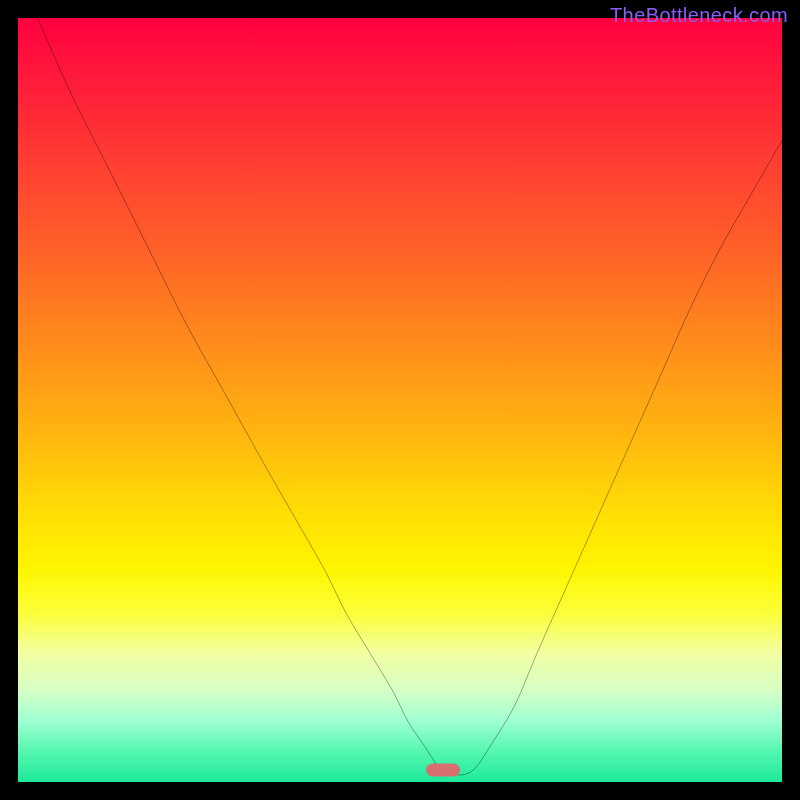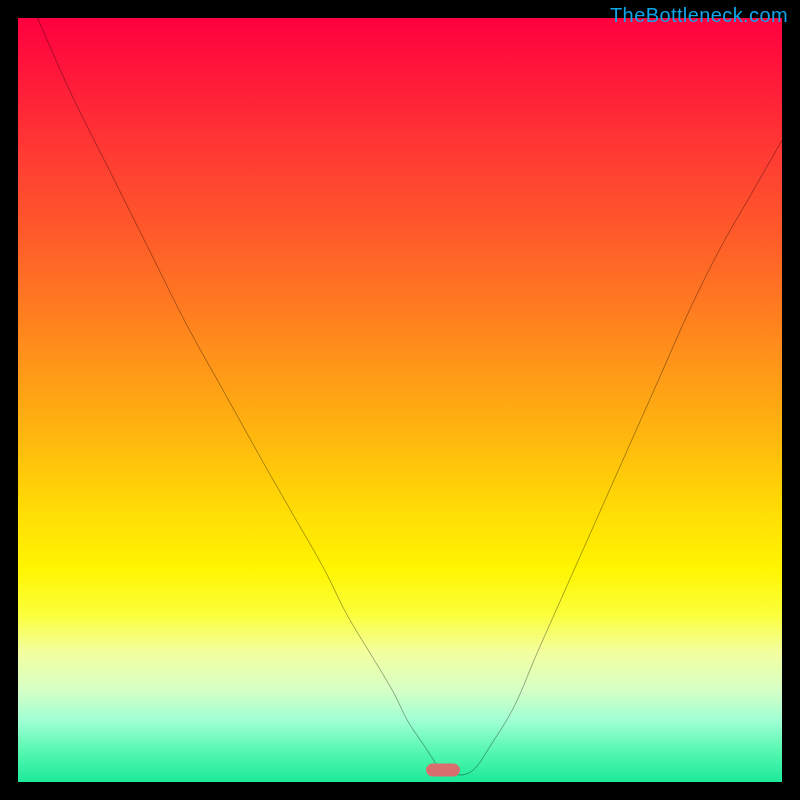--- a/index.html
+++ b/index.html
@@ -53,21 +53,21 @@
     height: 13px;
     background: #d96e6e;
     border-radius: 7px;
     transform: translate(-50%, -50%);
     pointer-events: none;
   }
   .watermark {
     position: absolute;
     top: 4px;
     right: 12px;
-    color: #0ea5e9;
+    color: #8b5cf6;
     font-size: 20px;
     letter-spacing: 0.4px;
     font-weight: 400;
     user-select: none;
   }
 </style>
 </head>
 <body>
 
 <div class="stage">

